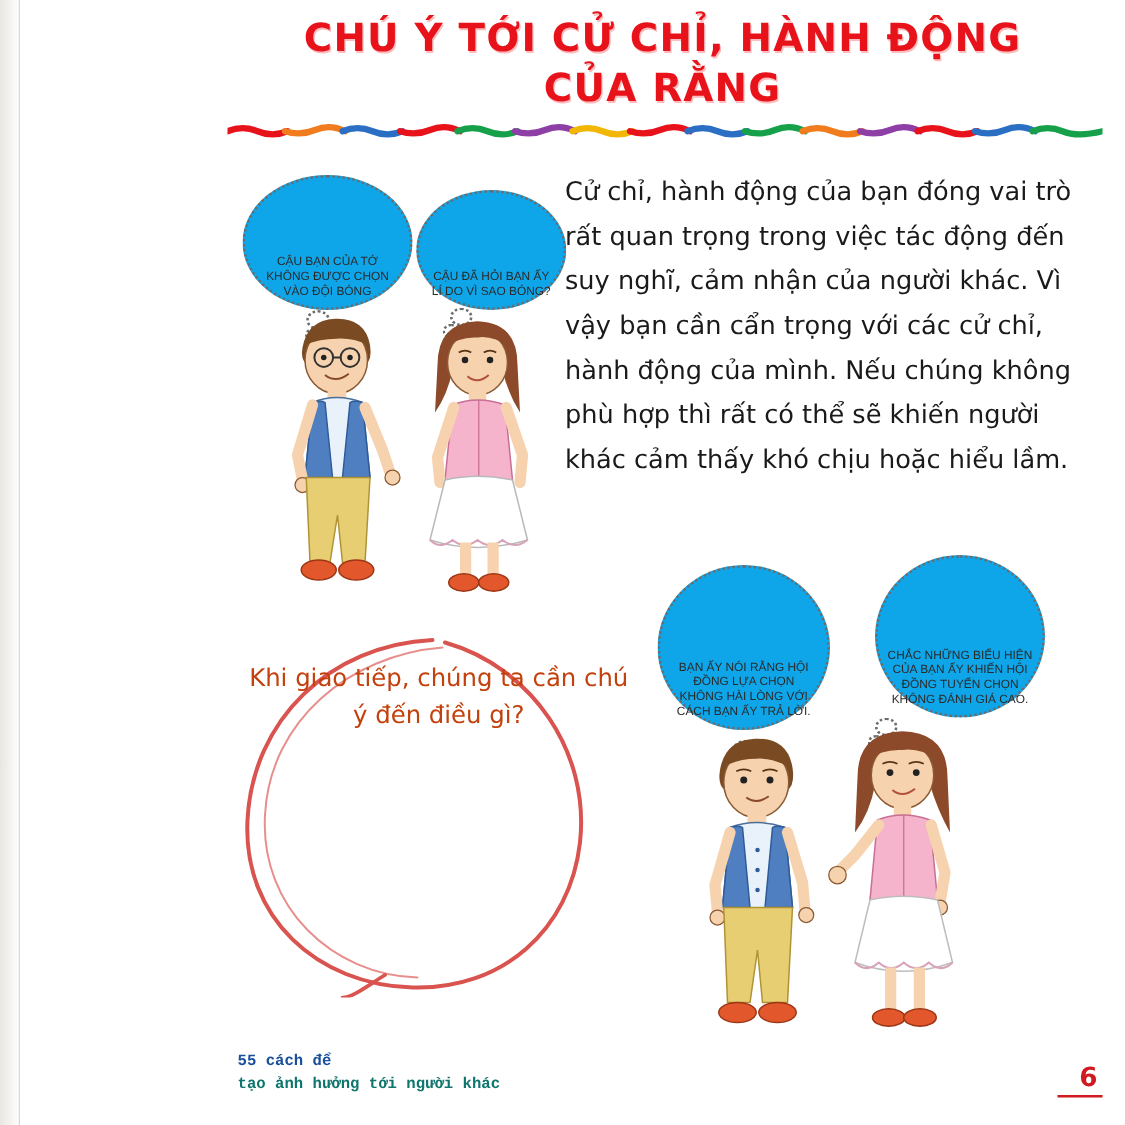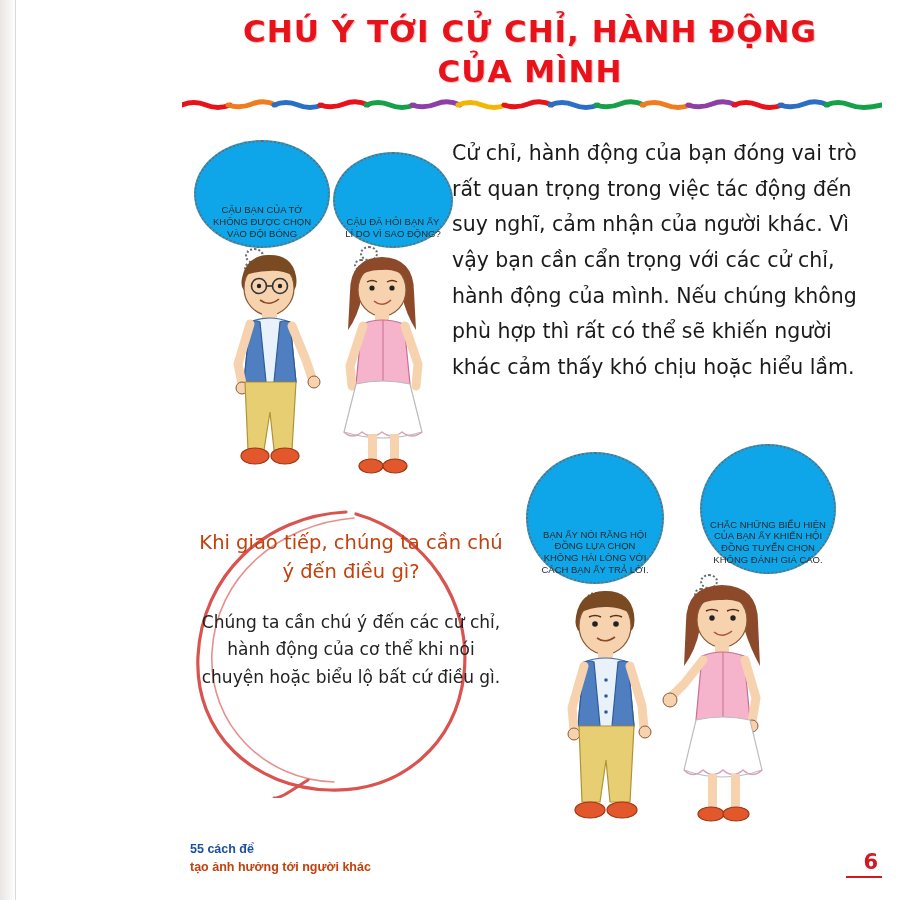--- a/index.html
+++ b/index.html
@@ -134,23 +134,23 @@
 
   
   .footer {
     position: absolute;
     left: 190px;
     top: 840px;
     color: #1a4f9c;
     font-size: 12.5px;
     line-height: 1.45;
     font-weight: bold;
-    font-family: Liberation Sans, sans-serif;
-  }
-  .footer .f2 { color: #c2410c; }
+    font-family: Liberation Mono, monospace;
+  }
+  .footer .f2 { color: #0f766e; }
   .page-num {
     position: absolute;
     right: 22px;
     top: 850px;
     font-size: 21px;
     font-weight: bold;
     color: #d11a1f;
     font-family: "DejaVu Sans", sans-serif;
   }
   .page-num-rule {
@@ -165,21 +165,21 @@
 </head>
 <body>
 
 <div class="page">
 
   <div class="page-edge"></div>
   <div class="page-edge-line"></div>
 
   <div class="title-block">
     <div class="title-line">CHÚ Ý TỚI CỬ CHỈ, HÀNH ĐỘNG</div>
-    <div class="title-line">CỦA MÌNH</div>
+    <div class="title-line">CỦA RẰNG</div>
   </div>
 
   <svg class="divider" viewBox="0 0 700 16" preserveAspectRatio="none">
     <g stroke-width="5" fill="none" stroke-linecap="round">
       <path d="M0,9 Q12,4 24,9 T48,9" stroke="#e8131a"></path>
       <path d="M46,9 Q58,13 70,8 T94,9" stroke="#f07c1e"></path>
       <path d="M92,9 Q104,4 116,9 T140,9" stroke="#2b6fc4"></path>
       <path d="M138,9 Q150,13 162,8 T186,9" stroke="#e8131a"></path>
       <path d="M184,9 Q196,4 208,9 T232,9" stroke="#16a04a"></path>
       <path d="M230,9 Q242,13 254,8 T278,9" stroke="#8e3fa6"></path>
@@ -197,21 +197,21 @@
 
   <div class="body-col">Cử chỉ, hành động của bạn đóng vai trò rất quan trọng trong việc tác động đến suy nghĩ, cảm nhận của người khác. Vì vậy bạn cần cẩn trọng với các cử chỉ, hành động của mình. Nếu chúng không phù hợp thì rất có thể sẽ khiến người khác cảm thấy khó chịu hoặc hiểu lầm.</div>
 
   <div class="bubble" style="left:194px; top:140px; width:136px; height:108px; font-size:9.5px;">
     <span>CẬU BẠN CỦA TỚ KHÔNG ĐƯỢC CHỌN VÀO ĐỘI BÓNG</span>
   </div>
   <div class="dot" style="left:245px; top:248px; width:15px; height:12px;"></div>
   <div class="dot" style="left:244px; top:262px; width:10px; height:8px;"></div>
 
   <div class="bubble" style="left:333px; top:152px; width:120px; height:96px; font-size:9.5px;">
-    <span>CẬU ĐÃ HỎI BẠN ẤY LÍ DO VÌ SAO ĐỘNG?</span>
+    <span>CẬU ĐÃ HỎI BẠN ẤY LÍ DO VÌ SAO BÓNG?</span>
   </div>
   <div class="dot" style="left:360px; top:246px; width:14px; height:11px;"></div>
   <div class="dot" style="left:354px; top:259px; width:10px; height:8px;"></div>
 
   <svg class="illus" style="left:212px; top:244px; width:130px; height:240px;" viewBox="0 0 130 240">
 
     <path d="M30,34 Q34,12 56,11 Q80,10 84,32 Q86,44 80,48 L34,48 Q28,44 30,34 Z" fill="#7a4a22"></path>
 
     <ellipse cx="57" cy="44" rx="25" ry="27" fill="#f6d3ae" stroke="#8a5a33" stroke-width="1.2"></ellipse>
     <path d="M32,32 Q36,16 57,16 Q78,16 82,32 Q70,26 57,27 Q44,27 32,32 Z" fill="#7a4a22"></path>
@@ -352,21 +352,20 @@
   </svg>
 
   <svg class="red-oval" viewBox="0 0 300 300">
     <path d="M158,14 C76,18 14,78 10,158 C6,236 66,290 142,292 C214,294 268,246 276,176 C284,104 238,36 168,16" fill="none" stroke="#d9534f" stroke-width="3.2" stroke-linecap="round"></path>
     <path d="M166,20 C92,26 28,78 24,154 C20,228 78,282 146,284" fill="none" stroke="#d9534f" stroke-width="1.6" stroke-linecap="round" opacity="0.65"></path>
     <path d="M120,282 C104,292 94,300 86,300" fill="none" stroke="#d9534f" stroke-width="3" stroke-linecap="round"></path>
   </svg>
 
   <div class="qa-block">
     <div class="q-text">Khi giao tiếp, chúng ta cần chú ý đến điều gì?</div>
-    <div class="a-text">Chúng ta cần chú ý đến các cử chỉ, hành động của cơ thể khi nói chuyện hoặc biểu lộ bất cứ điều gì.</div>
   </div>
 
   <div class="footer">
     <div class="f1">55 cách để</div>
     <div class="f2">tạo ảnh hưởng tới người khác</div>
   </div>
   <div class="page-num">6</div>
   <div class="page-num-rule"></div>
 
 </div>

